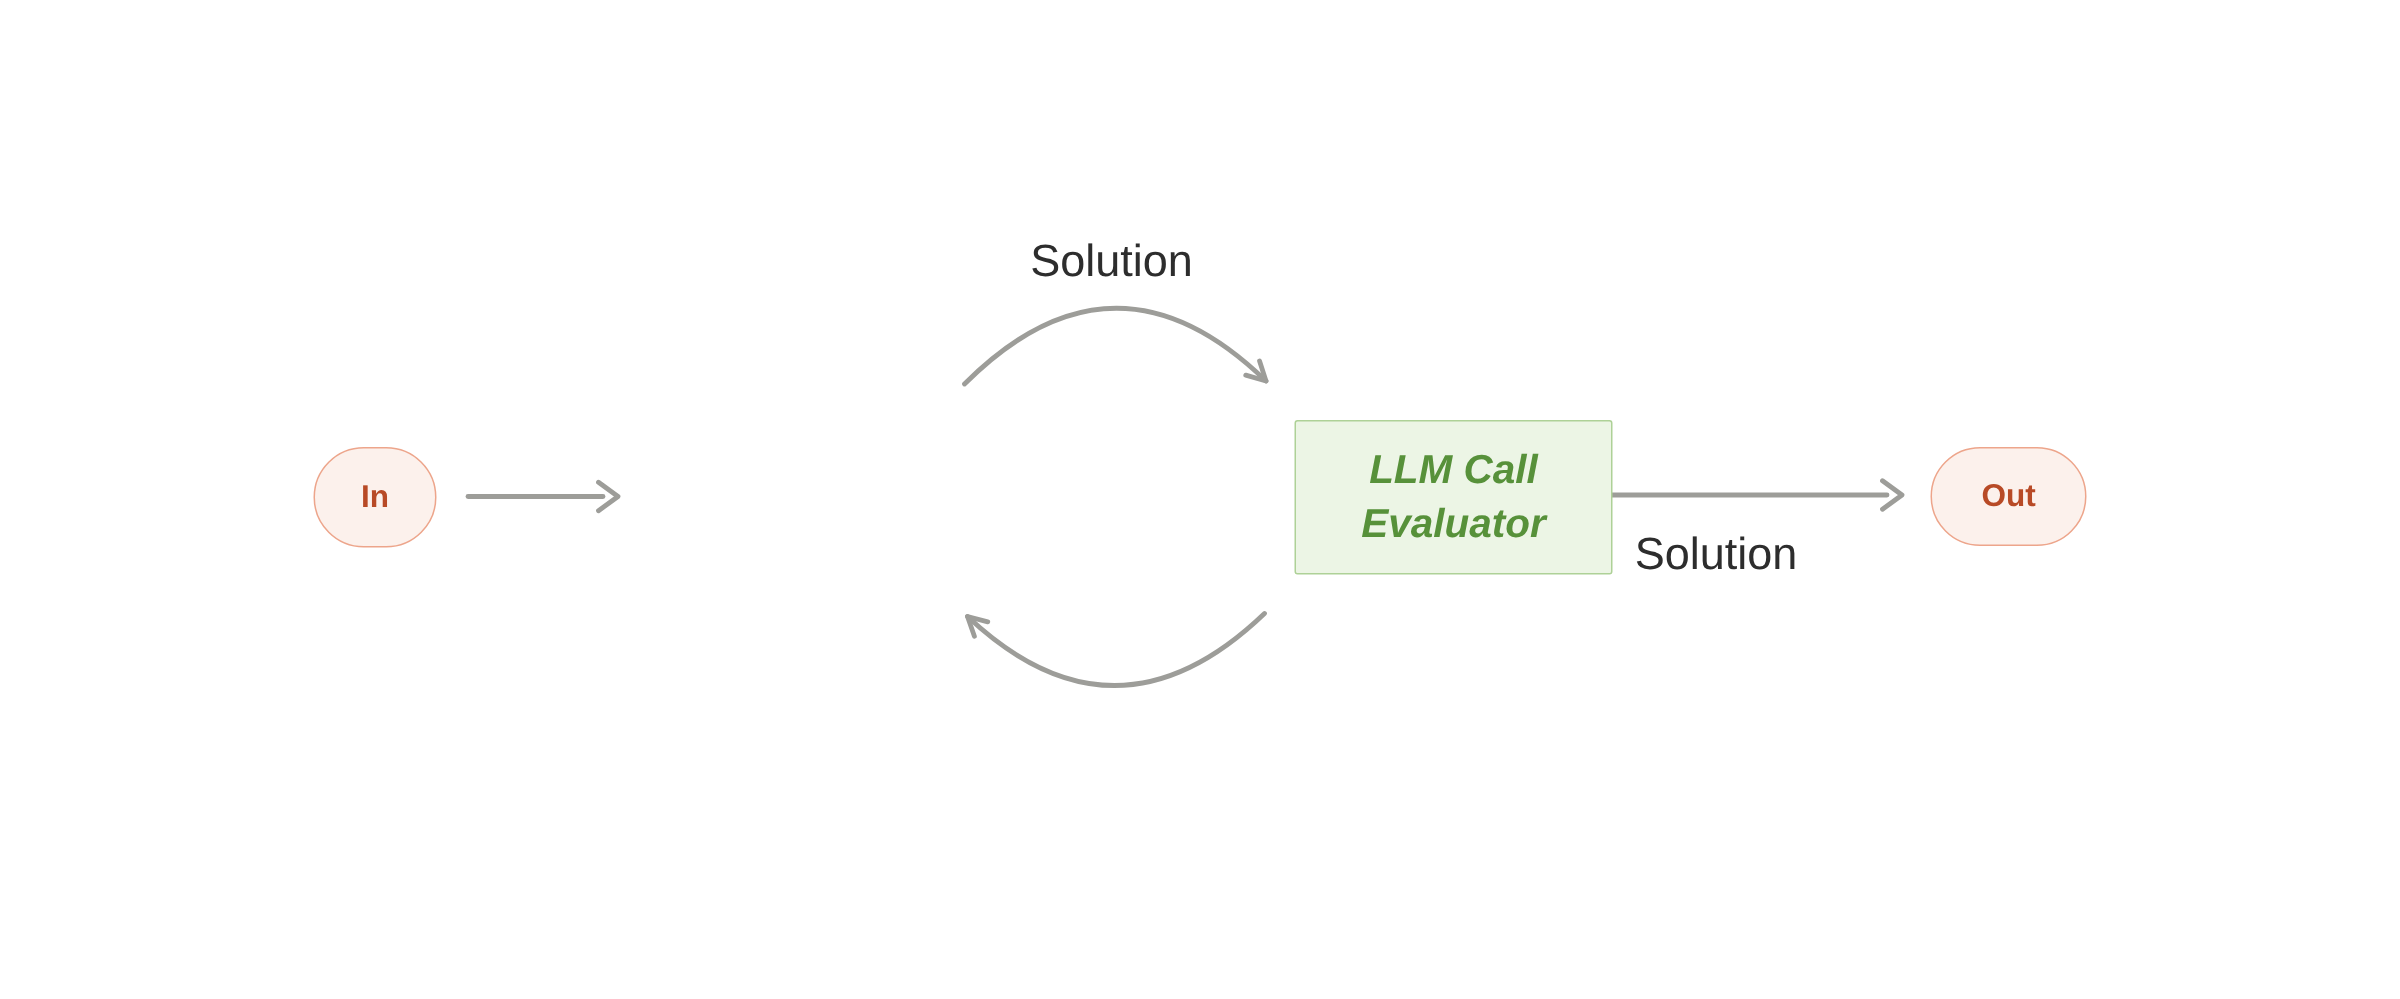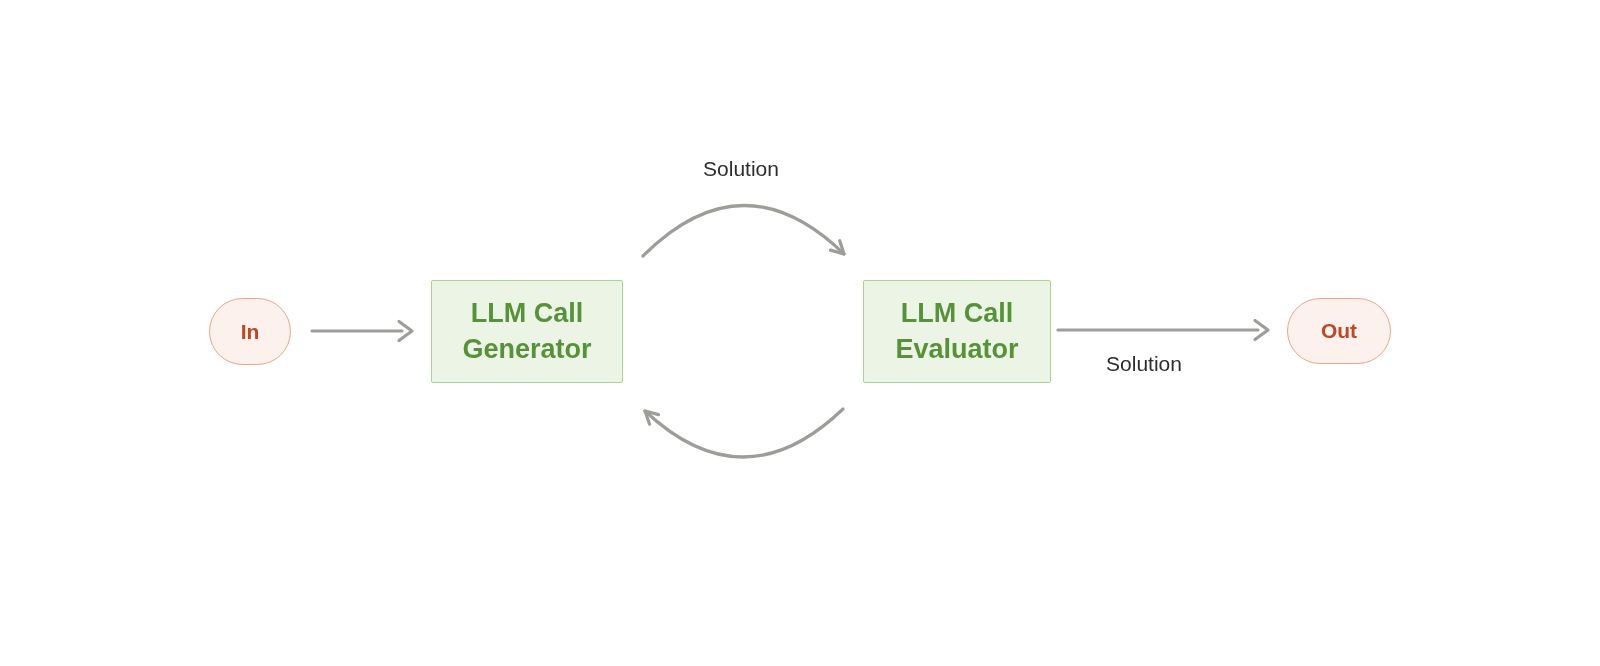--- a/index.html
+++ b/index.html
@@ -35,21 +35,21 @@
   }
   .node-pill {
     background: var(--color-pill-pink-bg, #fcf1ec);
     border: 1.5px solid var(--color-pill-pink-border, #eda58b);
     color: var(--color-pill-pink-text, #b84a26);
     font-size: 21px;
     font-weight: 700;
   }
   .edge-label {
     color: var(--color-label-text, #2d2d2d);
-    font-size: 21px;
+    font-size: 30px;
     line-height: 1.26;
     text-align: center;
   }
   .arrows-svg { position: absolute; left: 0; top: 0; }
   .arrow-stroke {
     fill: none;
     stroke: var(--color-arrow-gray, #9d9d99);
     stroke-width: 3.2;
     stroke-linecap: round;
     stroke-linejoin: round;
@@ -80,25 +80,22 @@
     <g>
       <path class="arrow-stroke" d="M1058,330 L1258,330"></path>
       <path class="arrow-stroke" d="M1255,320.5 L1268,330 L1255,339.5"></path>
     </g>
   </svg>
 
   <div class="abs node node-pill" style="left:209px; top:298px; width:82px; height:67px; border-radius:34px;">
     <span>In</span>
   </div>
 
-  <div class="abs node node-box" style="left:431px; top:280px; width:192px; height:103px;">
-    <span>LLM Call Generator</span>
-  </div>
 
-  <div class="abs node node-box" style="left:863px; top:280px; width:188px; height:103px;">
+  <div class="abs node node-box" style="left:863px; top:280px; width:212px; height:103px;font-style:italic;">
     <span>LLM Call Evaluator</span>
   </div>
 
   <div class="abs node node-pill" style="left:1287px; top:298px; width:104px; height:66px; border-radius:33px;">
     <span>Out</span>
   </div>
 
   <div class="abs edge-label" style="left:631px; top:156px; width:220px;">Solution</div>
 
   <div class="abs edge-label" style="left:1034px; top:351px; width:220px;">Solution</div>

